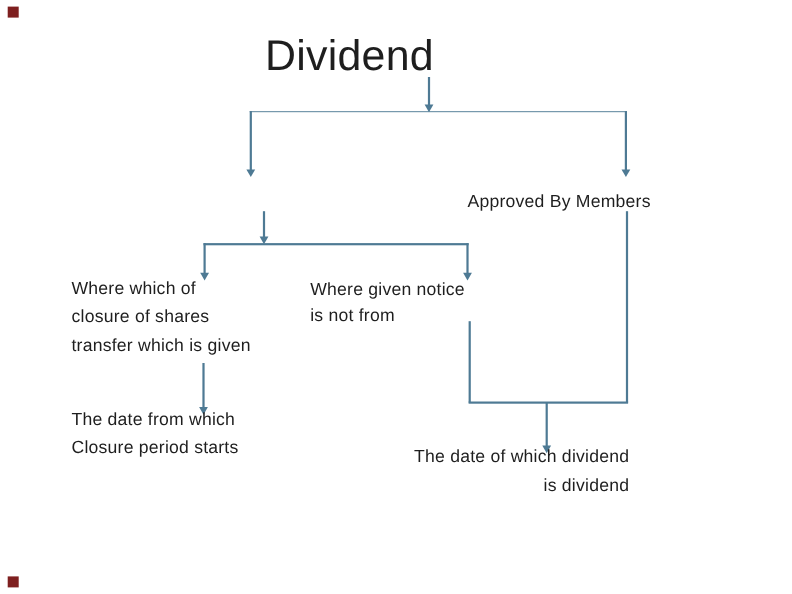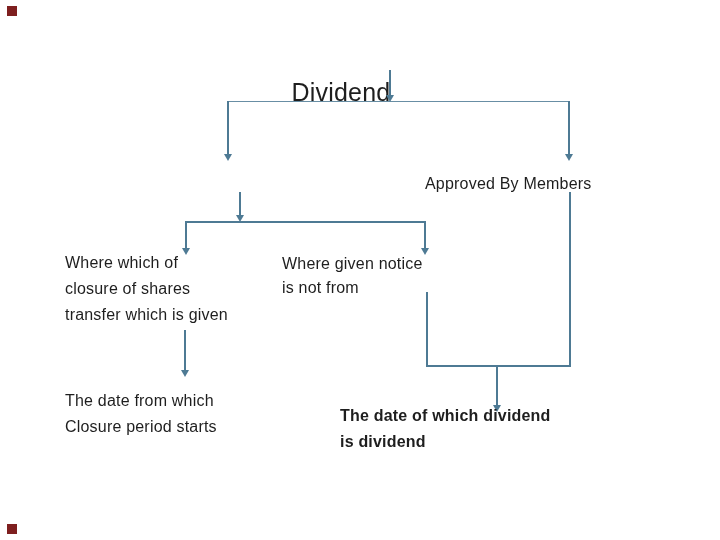--- a/index.html
+++ b/index.html
@@ -4,28 +4,28 @@
 <style>
   html,body{margin:0;padding:0;}
   body{
     width:720px;height:540px;overflow:hidden;background:var(--bg,#fff);
     font-family:"Liberation Sans", sans-serif;
     position:relative;
   }
   .slide{position:absolute;inset:0;background:var(--bg,#fff);}
   .title{
     position:absolute;left:241px;top:36px;width:200px;
-    text-align:center;font-size:25px;line-height:32px;
-    color:var(--text,#1e1e1e);letter-spacing:0.2px;margin-top:40px;
+    font-size:39px;line-height:32px;
+    color:var(--text,#1e1e1e);letter-spacing:0.2px;
   }
   .lbl{
     position:absolute;font-size:16px;line-height:26px;
     color:var(--text,#1e1e1e);letter-spacing:0.2px;white-space:nowrap;
   }
-  .center{text-align:left;white-space:normal;font-weight:bold;}
+  .center{text-align:right;white-space:normal;}
   .vline{position:absolute;width:2px;background:var(--line,#4e7a94);}
   .hline{position:absolute;height:2px;background:var(--line,#4e7a94);}
   .thin{height:1px;opacity:.85;}
   .ah{
     position:absolute;width:0;height:0;
     border-left:4px solid transparent;border-right:4px solid transparent;
     border-top:7px solid var(--line,#4e7a94);
   }
   .marker{position:absolute;width:10px;height:10px;background:var(--marker,#7e1f1f);}
   .mtl{left:7px;top:6px;}
@@ -70,21 +70,21 @@
   </div>
 
   <div class="lbl" style="left:282px;top:252px;line-height:24px">
     <div>Where given notice</div>
     <div>is not from</div>
   </div>
 
   <div class="vline" style="left:184px;top:330px;height:41px"></div>
   <div class="ah" style="left:181px;top:370px"></div>
 
-  <div class="lbl" style="left:65px;top:388px">
+  <div class="lbl" style="left:65px;top:369px">
     <div>The date from which</div>
     <div>Closure period starts</div>
   </div>
 
   <div class="vline" style="left:569px;top:192px;height:174px"></div>
   <div class="vline" style="left:426px;top:292px;height:74px"></div>
   <div class="hline" style="left:426px;top:365px;width:145px"></div>
   <div class="vline" style="left:496px;top:366px;height:40px"></div>
   <div class="ah" style="left:493px;top:405px"></div>
 

